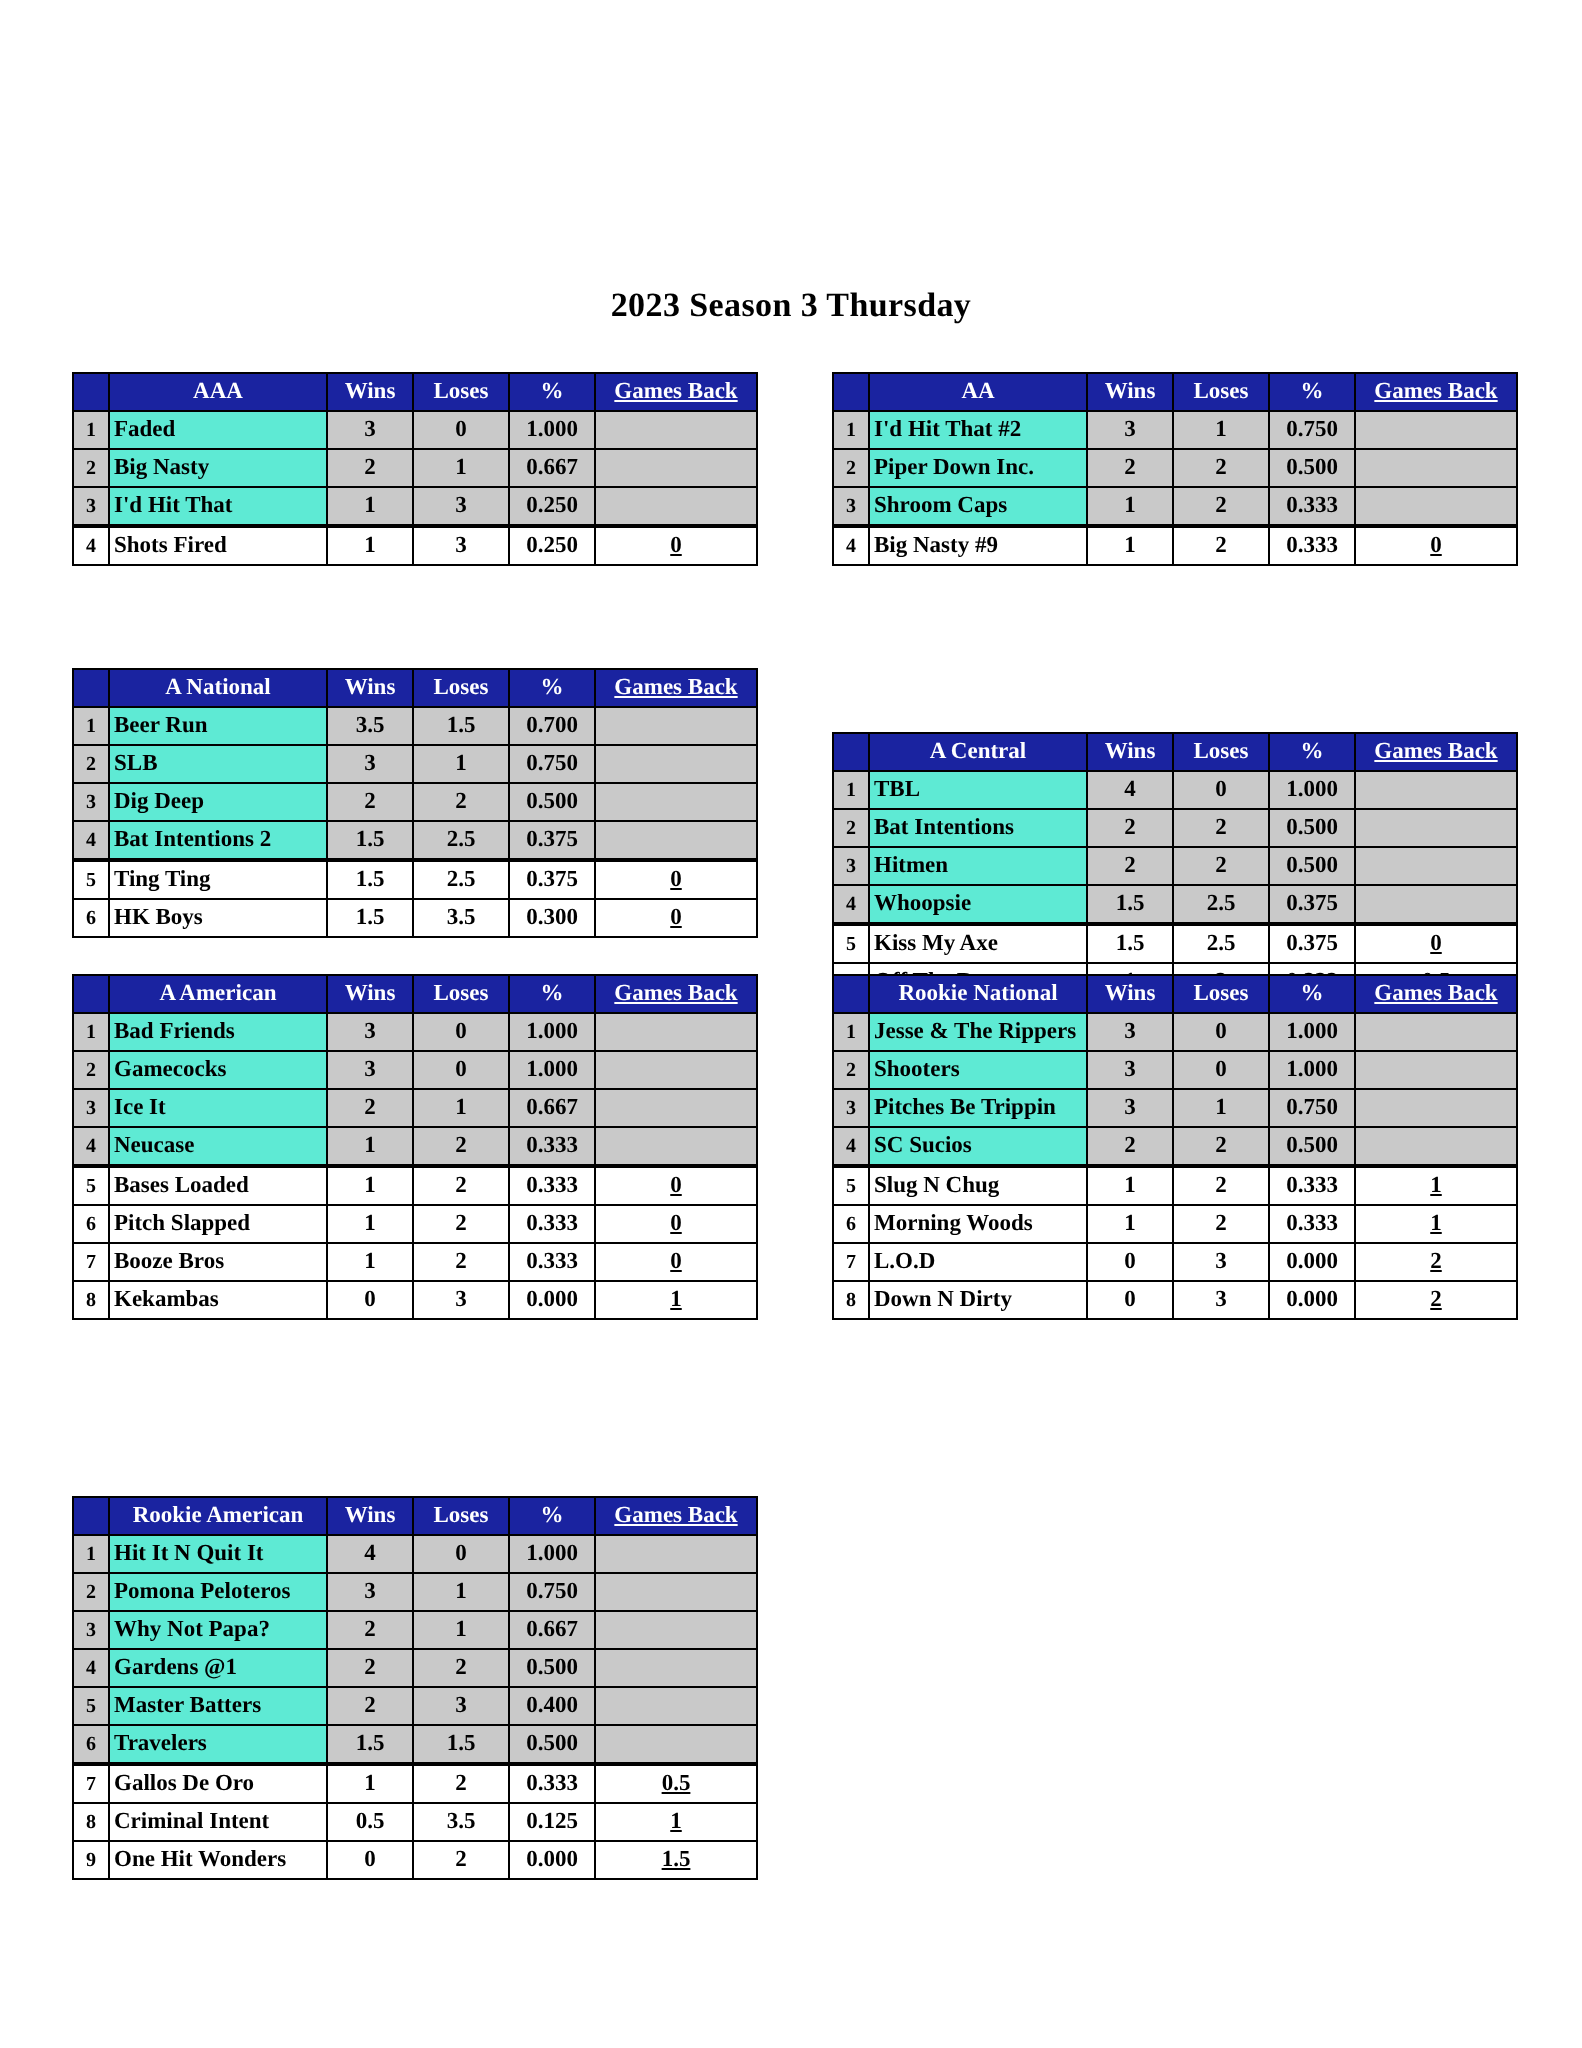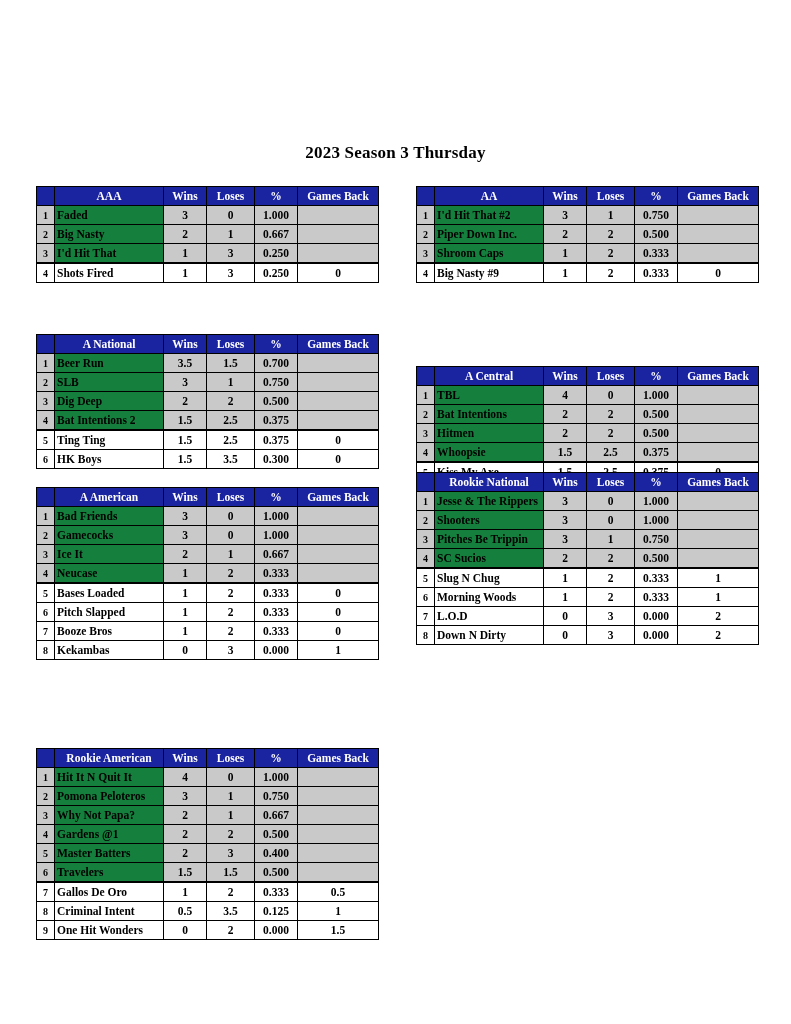--- a/index.html
+++ b/index.html
@@ -67,21 +67,21 @@
     text-align: center;
     font-size: 10px;
     background: #c9c9c9;
     padding: 0;
   }
   tr.hdr th.rank-col {
     background: #1a23a0;
     border-right: 1px solid #000;
   }
   td.team {
-    background: #15803d;
+    background: #5eead4;
     text-align: left;
     padding-left: 4px;
   }
   td.num {
     background: #c9c9c9;
     text-align: center;
   }
   td.gb {
     background: #c9c9c9;
     text-align: center;
@@ -91,21 +91,21 @@
     background: #ffffff;
   }
   
   tr.cutline td {
     border-top: 2px solid #000000;
   }
   .w-team { width: 104px; }
   .w-wins { width: 38px; }
   .w-loses { width: 43px; }
   .w-pct { width: 38px; }
-  .w-gb { width: 76px; }
+  .w-gb { width: 76px; text-decoration: underline; }
 </style>
 </head>
 <body>
 
 <div class="page">
 
   <div class="doc-title">2023 Season 3 Thursday</div>
 
   <div id="tables-root">
       <div class="tbl-wrap" style="left: 36px; top: 186px;">
@@ -405,21 +405,21 @@
               <td class="rank-col">8</td>
               <td class="team w-team">Kekambas</td>
               <td class="num w-wins">0</td>
               <td class="num w-loses">3</td>
               <td class="num w-pct">0.000</td>
               <td class="gb w-gb">1</td>
             </tr>
           </tbody>
         </table>
       </div>
-      <div class="tbl-wrap" style="left: 416px; top: 472px;">
+      <div class="tbl-wrap" style="left: 416px; top: 487px;">
         <table class="standings">
           <thead>
             <tr class="hdr">
               <th class="rank-col"></th>
               <th class="div-name w-team">Rookie National</th>
               <th class="w-wins">Wins</th>
               <th class="w-loses">Loses</th>
               <th class="w-pct">%</th>
               <th class="w-gb">Games Back</th>
             </tr>

